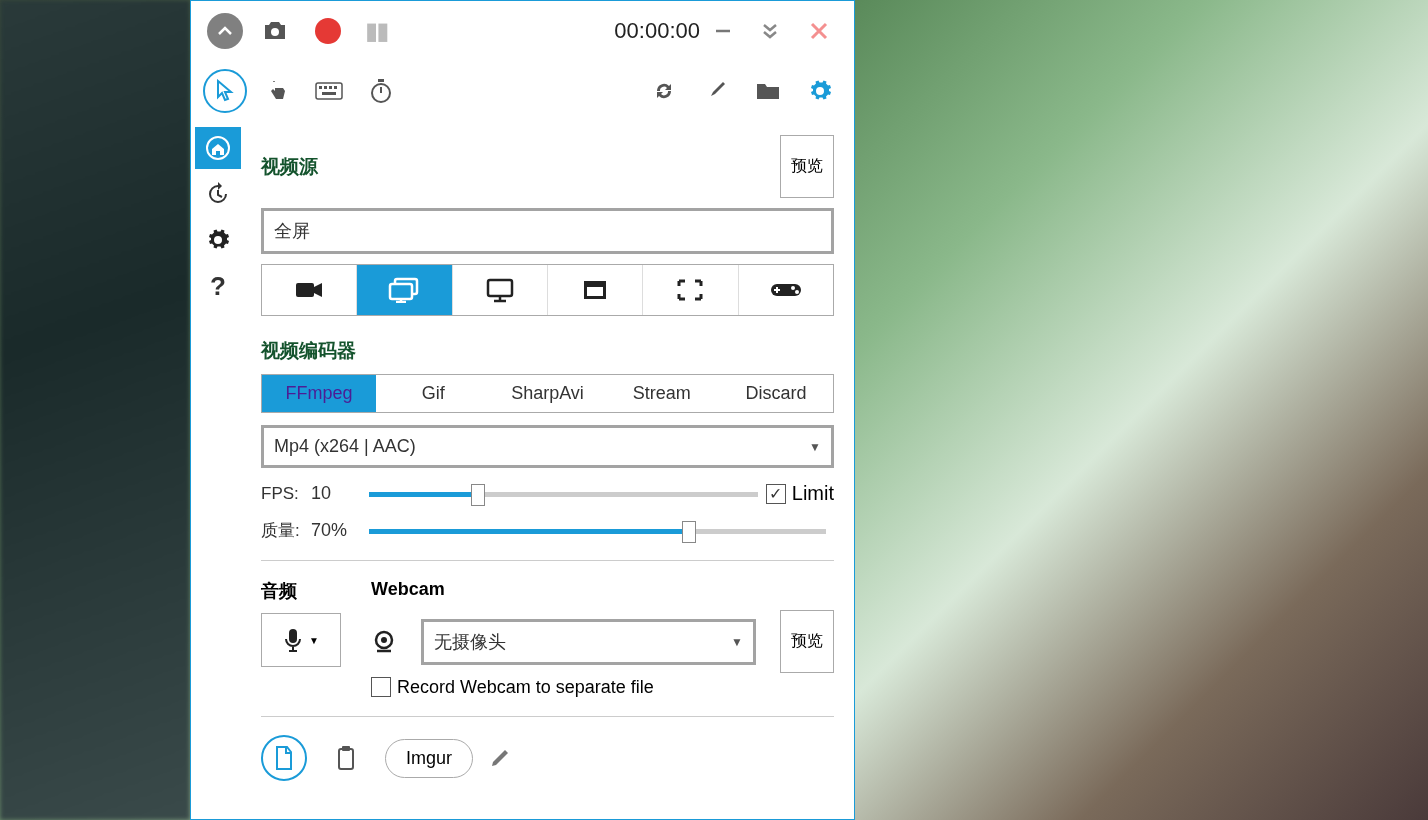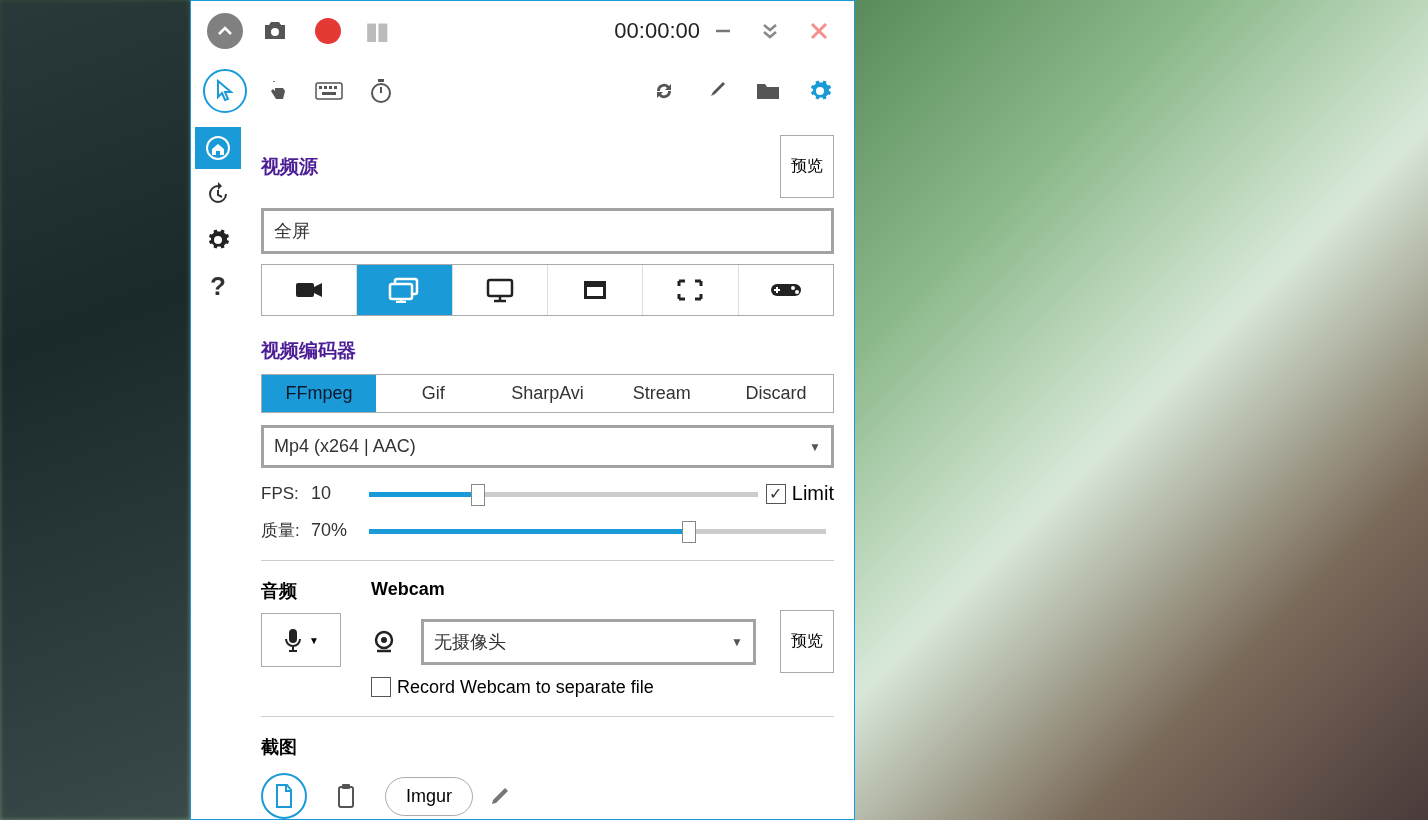--- a/index.html
+++ b/index.html
@@ -32,34 +32,34 @@
 .tool-btn.active { border:2px solid #1a9bd8; color:#1a9bd8;}
 .tool-spacer{flex:1;}
 .tool-gear{color:#1a9bd8;}
 .body-row{display:flex; height: calc(100% - 120px);}
 .sidebar{width:54px; display:flex; flex-direction:column; align-items:center; padding-top:4px;}
 .side-item{width:46px; height:42px; display:flex; align-items:center; justify-content:center;
   cursor:pointer; color:#333; margin:2px 0;}
 .side-item.active{background:#1a9bd8; color:#fff;}
 .content{flex:1; padding:8px 20px 0 16px; overflow-y:auto;}
 .section-head{display:flex; align-items:center; margin:6px 0 10px;}
-.section-head h3{font-size:19px; font-weight:600; color:#4c1d95;}
+.section-head h3{font-size:19px; font-weight:600; color:#14532d;}
 .section-head .sp{flex:1;}
 .btn-small{border:1px solid #aaa; background:#fff; padding:20px 10px; font-size:16px; cursor:pointer;}
 .select-box{width:100%; border:3px solid #a3a3a3; padding:8px 10px; font-size:18px; color:#333;
   background:#fff; cursor:pointer; display:flex; align-items:center;}
 .select-box .arrow{margin-left:auto; font-size:12px; color:#555;}
 .source-tabs{display:flex; border:1px solid #aaa; margin-top:10px;}
 .source-tab{flex:1; height:50px; display:flex; align-items:center; justify-content:center;
   cursor:pointer; color:#222; border-right:1px solid #ddd;}
 .source-tab:last-child{border-right:none;}
 .source-tab.active{background:#1a9bd8; color:#fff;}
 .encoder-tabs{display:flex; border:1px solid #aaa;}
 .enc-tab{flex:1; text-align:center; padding:8px 0; font-size:18px; cursor:pointer; color:#333;}
-.enc-tab.active{background:#1a9bd8; color:#0f172a;}
+.enc-tab.active{background:#1a9bd8; color:#4c1d95;}
 .row{display:flex; align-items:center; margin:14px 0;}
 .row .lbl{width:50px; font-size:17px; color:#333;}
 .row .val{width:50px; font-size:18px; color:#333;}
 .slider-wrap{flex:1; height:20px; position:relative; margin:0 8px;}
 .slider-track{position:absolute; top:8px; left:0; right:0; height:5px; background:#ccc;}
 .slider-fill{position:absolute; top:8px; left:0; height:5px; background:#1a9bd8;}
 .slider-thumb{position:absolute; top:0; width:14px; height:22px; background:#fff;
   border:1px solid #888; cursor:pointer;}
 .chk{width:20px; height:20px; border:1px solid #555; display:inline-flex;
   align-items:center; justify-content:center; margin-right:6px; cursor:pointer; font-size:16px; color:#333;}
@@ -316,21 +316,20 @@
           </div>
           <div style="margin-top:4px; display:flex; ">
             <span class="chk"></span>
             <span style="font-size:18px;">Record Webcam to separate file</span>
           </div>
         </div>
       </div>
 
       <hr>
 
-      <h4 style="font-size:18px; font-weight:600;">截图</h4>
       <div class="shot-row">
         <div class="shot-circ active">
           <svg width="22" height="26" viewBox="0 0 22 26">
               <path d="M4 2h10l4 5v17H4z" fill="none" stroke="#1a9bd8" stroke-width="2"></path>
               <path d="M13 2v6h5" fill="none" stroke="#1a9bd8" stroke-width="2"></path>
             </svg>
         </div>
         <div class="shot-circ" style="color:#555;">
           <svg width="22" height="26" viewBox="0 0 22 26">
               <rect x="4" y="4" width="14" height="20" rx="2" fill="none" stroke="#555" stroke-width="2"></rect>

